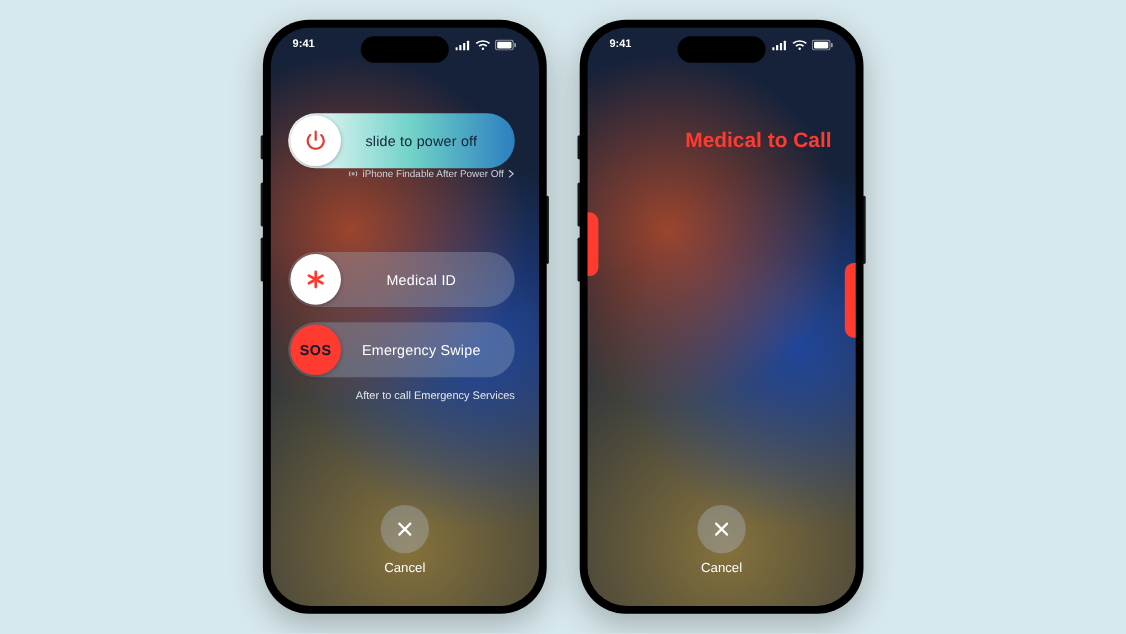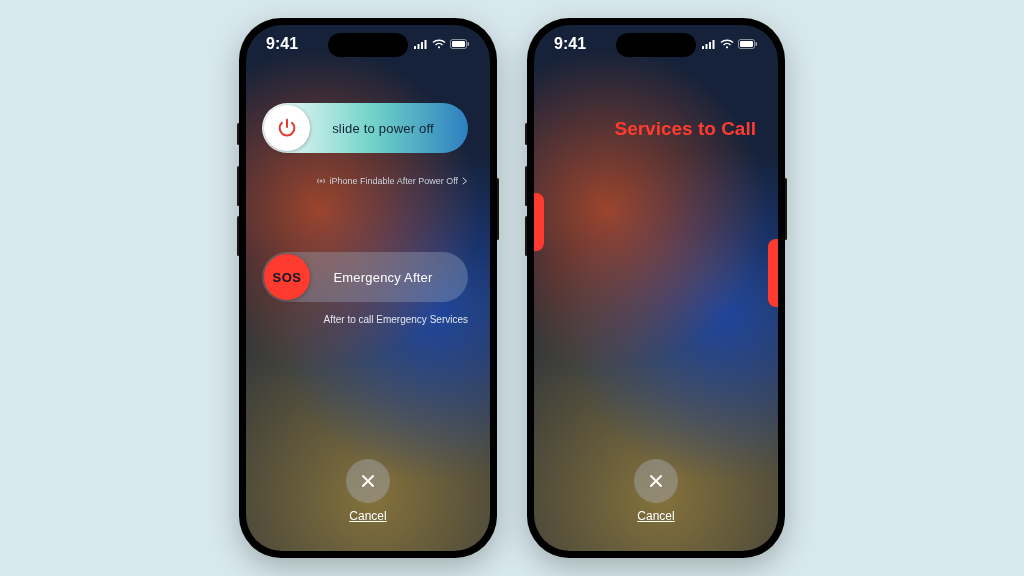--- a/index.html
+++ b/index.html
@@ -49,21 +49,21 @@
   }
   .status-bar {
     position: absolute;
     top: 10px;
     left: 0;
     right: 0;
     display: flex;
     justify-content: space-between;
     align-items: center;
     padding: 0 20px;
-    font-size: 16px;
+    font-size: 10px;
     font-weight: 600;
     z-index: 40;
   }
   .status-right { display: flex; align-items: center; gap: 4px; }
   .side-btn {
     position: absolute;
     background: #1c1c1c;
     border-radius: 2px;
     z-index: -1;
   }
@@ -106,21 +106,21 @@
     text-align: center;
     font-size: 13px;
     letter-spacing: 0.2px;
     padding-right: 14px;
   }
 
   .power-track { margin-top: 26px; background: linear-gradient(90deg,#ffffff 0%,#6fd1c8 55%,#2c7fbf 100%); }
   .power-track .slider-label { color: #123; font-weight: 500; }
 
   .find-row {
-    margin-top: 23px;
+    margin-top: 0;
     display: flex;
     align-items: center;
     gap: 4px;
     font-size: 9px;
     color: #c9d3de;
   }
 
   .slider-group { margin-top: 66px; width: 206px; }
   .glass-track { background: rgba(160,175,195,0.35); backdrop-filter: blur(2px); }
   .glass-track + .glass-track { margin-top: 14px; }
@@ -141,21 +141,21 @@
     align-items: center;
   }
   .cancel-btn {
     width: 44px; height: 44px;
     border-radius: 50%;
     background: rgba(170,180,195,0.4);
     display: flex;
     align-items: center;
     justify-content: center;
   }
-  .cancel-label { font-size: 12px; margin-top: 6px; color: #fff; text-decoration: underline; }
+  .cancel-label { font-size: 12px; margin-top: 6px; color: #fff; }
 
   .release-text {
     margin-top: 40px;
     text-align: center;
     font-size: 19px;
     font-weight: 700;
     color: #ff3b30;
     line-height: 1.25;
   }
 
@@ -239,26 +239,40 @@
         </span>
         <span>iPhone Findable After Power Off</span>
         <span>
           <svg width="6" height="8" viewBox="0 0 6 8">
               <path d="M1 1 L4.5 4 L1 7" fill="none" stroke="#c9d3de" stroke-width="1" stroke-linecap="round"></path>
             </svg>
         </span>
       </div>
 
       <div class="slider-group">
+        <div class="slider-track glass-track">
+          <div class="slider-thumb">
+            <span>
+              <svg width="20" height="20" viewBox="0 0 20 20">
+                  <g stroke="#ff3b30" stroke-width="2.4" stroke-linecap="round">
+                    <line x1="10" y1="3" x2="10" y2="17"></line>
+                    <line x1="3.8" y1="6.5" x2="16.2" y2="13.5"></line>
+                    <line x1="3.8" y1="13.5" x2="16.2" y2="6.5"></line>
+                  </g>
+                </svg>
+            </span>
+          </div>
+          <span class="slider-label">Medical ID</span>
+        </div>
 
         <div class="slider-track glass-track">
           <div class="slider-thumb" style="background:#ff3b30">
             <span style="color:#0f172a;font-weight:700;font-size:13px;letter-spacing:0.5px">SOS</span>
           </div>
-          <span class="slider-label">Emergency After</span>
+          <span class="slider-label">Emergency Swipe</span>
         </div>
       </div>
 
       <div class="hint">After to call Emergency Services</div>
 
       <div class="bottom">
         <div class="cancel-btn">
           <span>
             <svg width="18" height="18" viewBox="0 0 18 18">
                 <g stroke="#fff" stroke-width="2" stroke-linecap="round">
@@ -311,21 +325,21 @@
             </svg>
         </span>
       </span>
     </div>
 
     <div class="button-flash flash-left"></div>
     <div class="button-flash flash-right"></div>
 
     <div class="content">
       <div class="release-text">
-        <div>Services to Call</div>
+        <div>Medical to Call</div>
       </div>
 
       <div class="bottom">
         <div class="cancel-btn">
           <span>
             <svg width="18" height="18" viewBox="0 0 18 18">
                 <g stroke="#fff" stroke-width="2" stroke-linecap="round">
                   <line x1="4" y1="4" x2="14" y2="14"></line>
                   <line x1="14" y1="4" x2="4" y2="14"></line>
                 </g>

